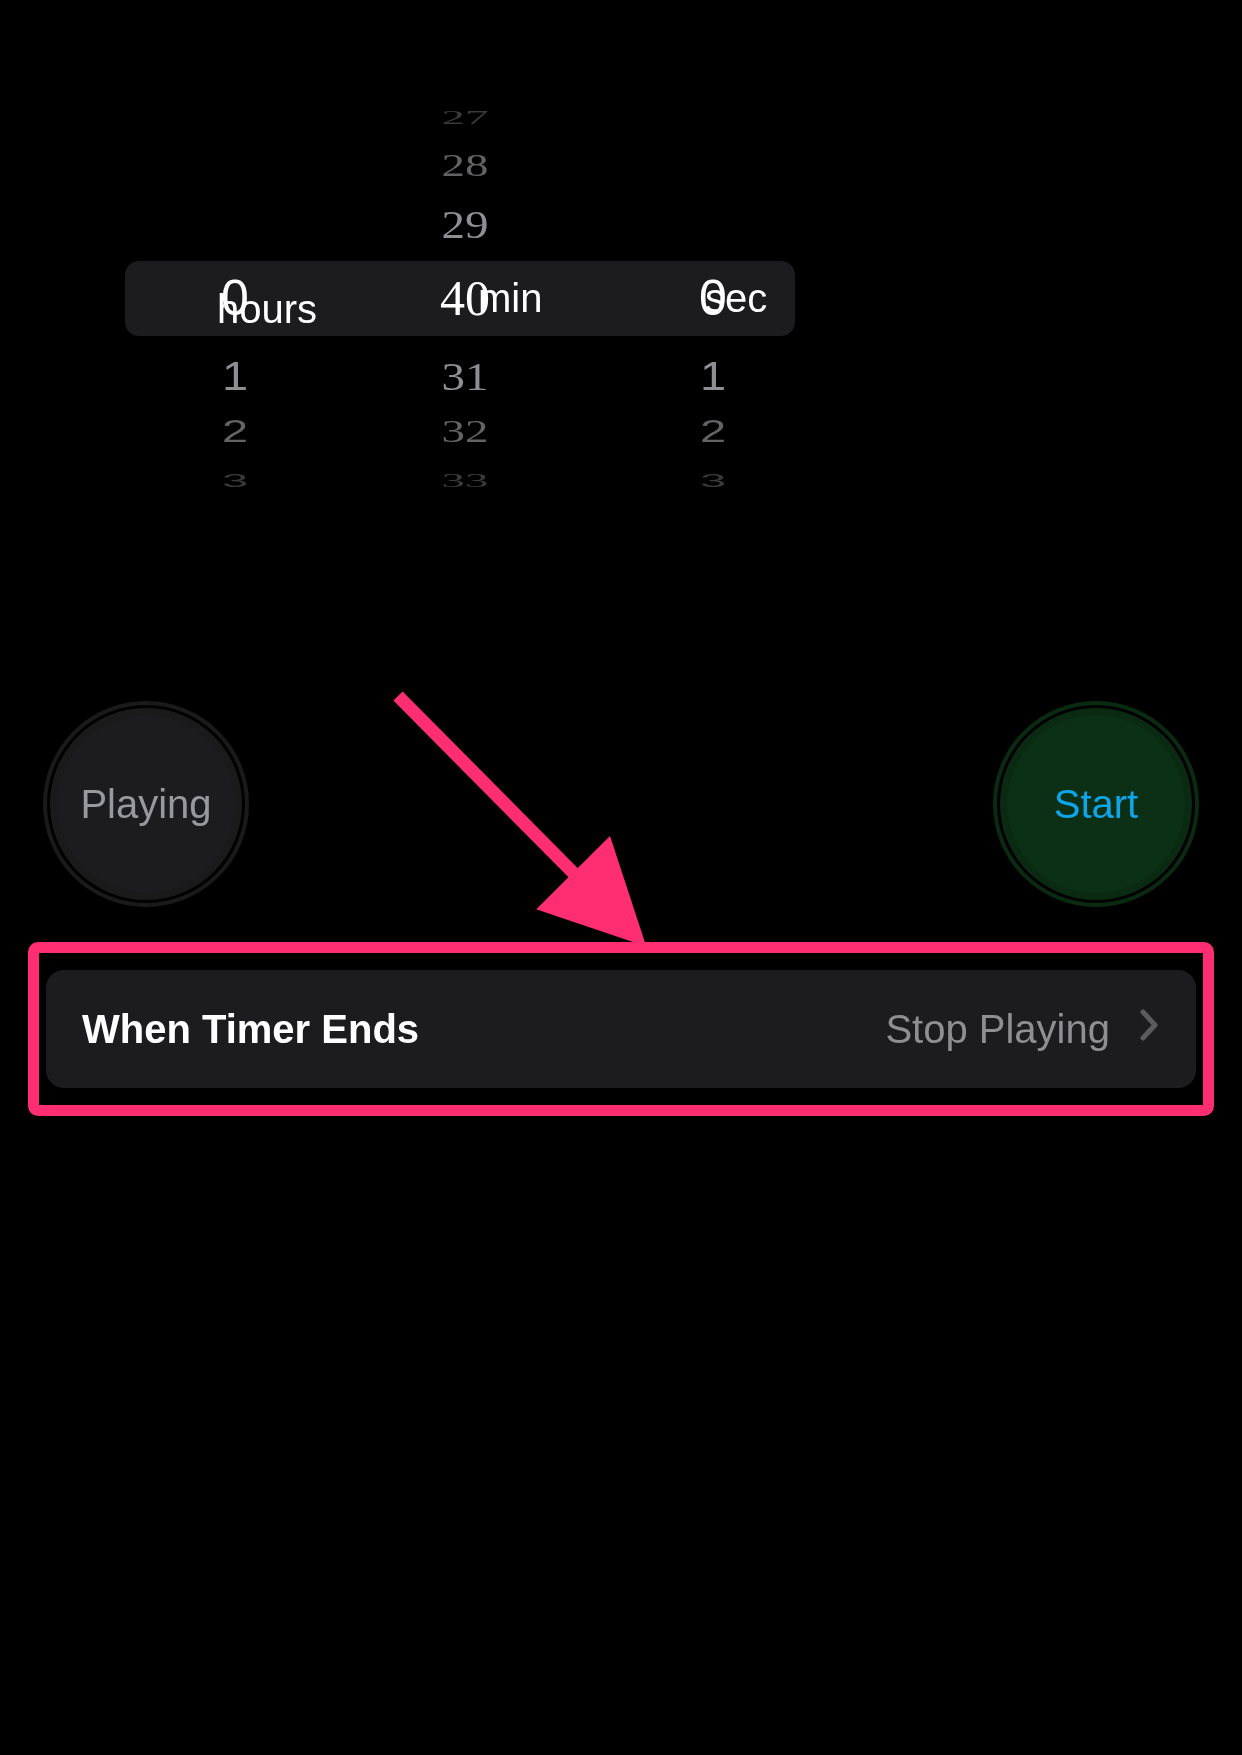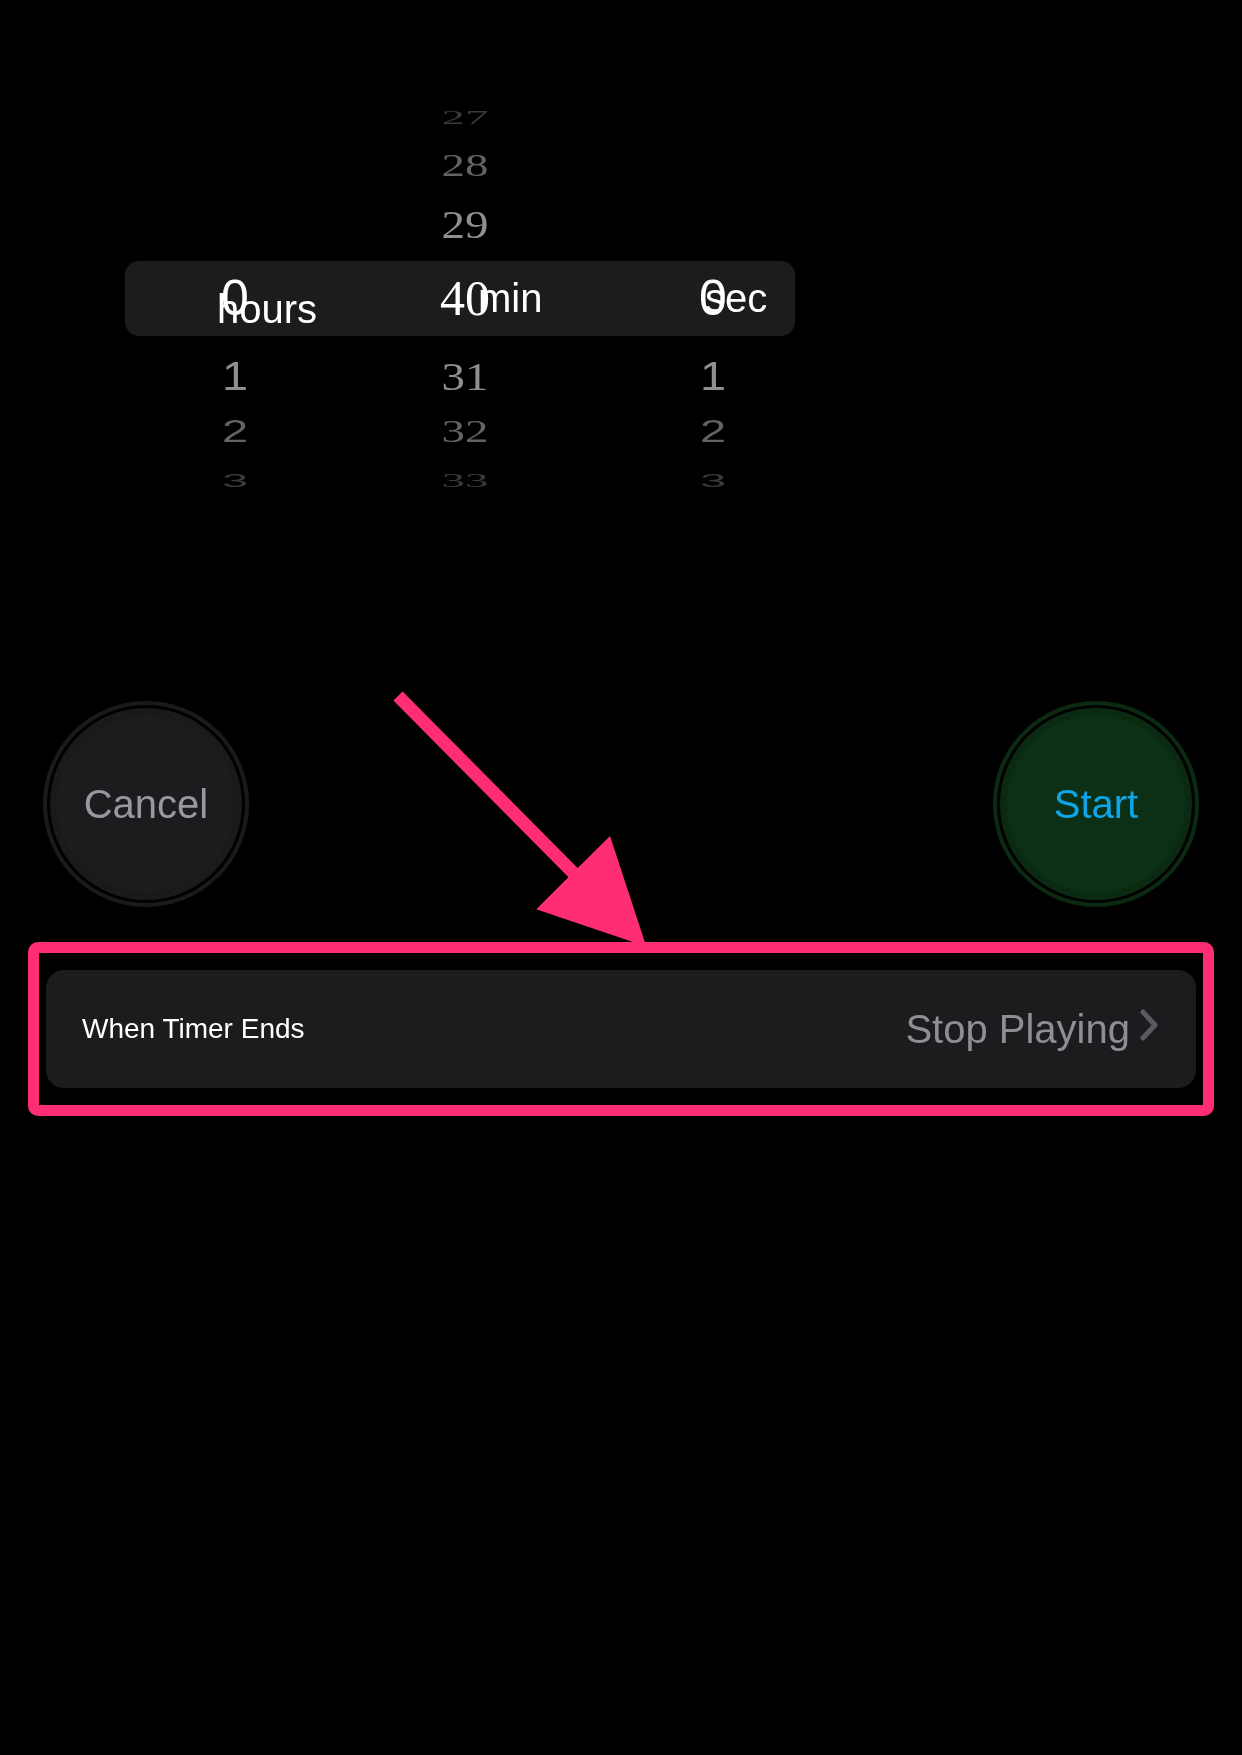--- a/index.html
+++ b/index.html
@@ -235,29 +235,29 @@
       border-radius: 18px;
       display: flex;
       align-items: center;
       padding: 0 36px;
       cursor: pointer;
     }
     
     .list-row-label {
       flex: 1;
       color: #ffffff;
-      font-size: 28px;
-      font-weight: 400;
+      font-size: 40px;
+      font-weight: 700;
     }
     
     .list-row-value {
       color: #8e8e93;
       font-size: 40px;
       font-weight: 400;
-      margin-right: 10px;
+      margin-right: 30px;
       text-align: right;
     }
     
     .chevron {
       color: #5a5a5f;
       font-size: 36px;
       font-weight: 600;
     }
   </style>
 </head>
@@ -293,21 +293,21 @@
     <div class="picker-value dim-2 squash-2" style="top:328px;">2</div>
     <div class="picker-value dim-3 squash-3" style="top:377px;">3</div>
   </div>
 
   <span class="picker-label label-seconds">sec</span>
 </div>
 
 <div class="buttons-row">
   <div class="circle-button cancel-button">
     <div class="cancel-inner"></div>
-    <span class="btn-label">Cancel</span>
+    <span class="btn-label">Playing</span>
   </div>
   <div class="circle-button start-button">
     <div class="start-inner"></div>
     <span class="btn-label">Start</span>
   </div>
 </div>
 
 <div class="list-row">
   <span class="list-row-label">When Timer Ends</span>
   <span class="list-row-value">Stop Playing</span>

